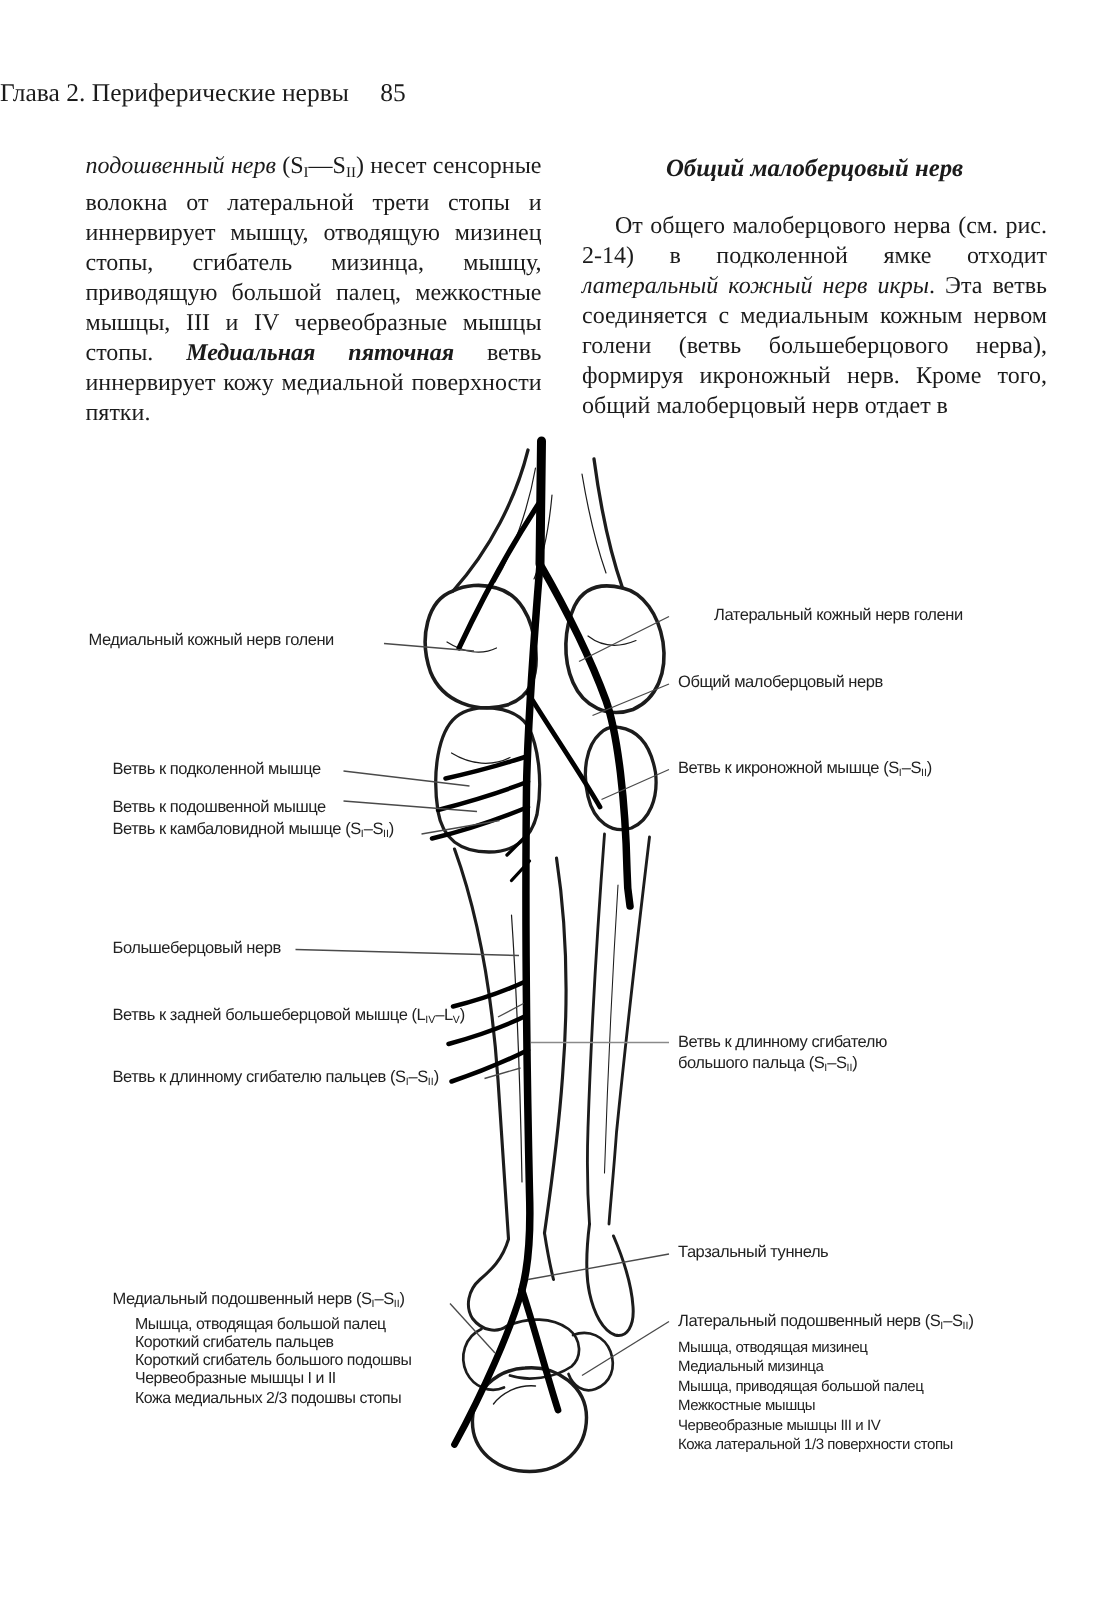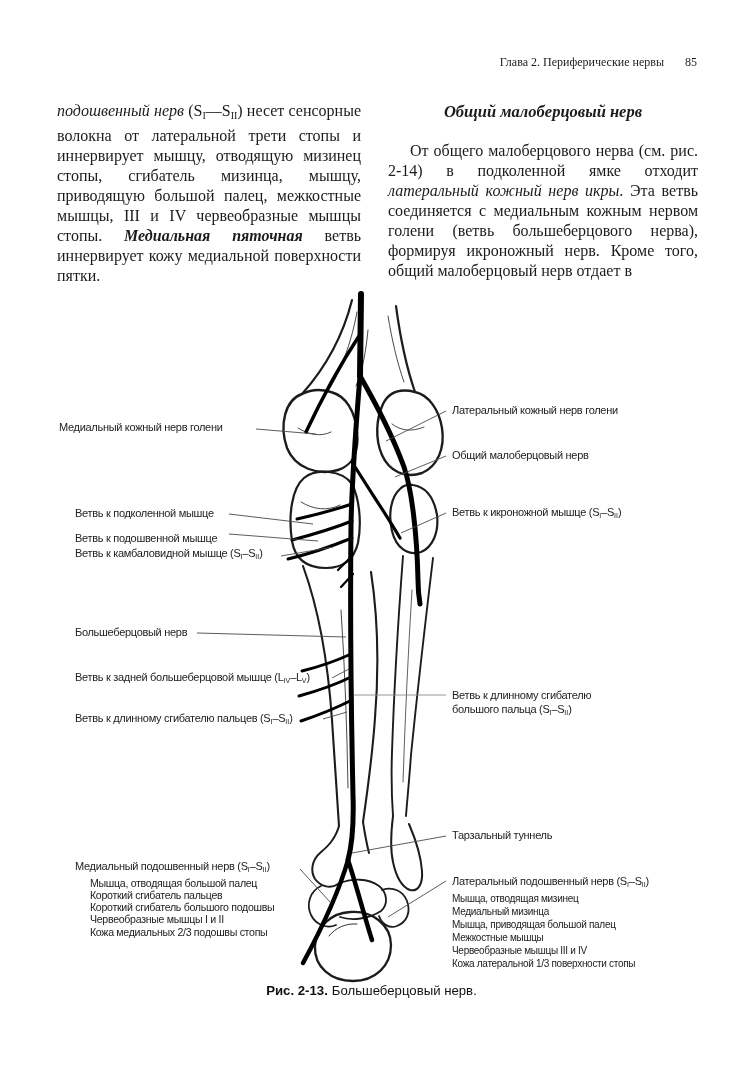--- a/index.html
+++ b/index.html
@@ -1,21 +1,21 @@
 <!DOCTYPE html>
 <html><head>
 <meta charset="utf-8">
 <style>
   html,body{margin:0;padding:0;background:#ffffff;}
   .page{position:relative;width:743px;height:1080px;background:#ffffff;
         font-family:"Liberation Serif",serif;color:#1b1b1b;overflow:hidden;}
 
   
-  .header{position:absolute;top:52px;left:0;right:46px;text-align:right;
-          font-size:12px;line-height:20px;}
+  .header{position:absolute;top:52px;left:0;right:46px;text-align:left;
+          font-size:17px;line-height:20px;}
   .header .chapter{margin-right:21px;}
 
   
   .col{position:absolute;top:101px;}
   .col-left{left:57px;width:304px;}
   .col-right{left:388px;width:310px;}
   .body-par{margin:0;font-size:16px;line-height:20px;text-align:justify;}
   .body-par sub{font-size:10px;vertical-align:-3px;}
   .indent{text-indent:22px;}
   .subhead{margin:1px 0 19px 0;font-size:16.5px;line-height:20px;text-align:center;
@@ -131,38 +131,35 @@
 
   <div class="lbl" style="left:75px;top:860px">
     <div>Медиальный подошвенный нерв (S<sub>I</sub>–S<sub>II</sub>)</div>
     <div class="sub-line">Мышца, отводящая большой палец</div>
     <div class="sub-line">Короткий сгибатель пальцев</div>
     <div class="sub-line">Короткий сгибатель большого подошвы</div>
     <div class="sub-line">Червеобразные мышцы I и II</div>
     <div class="sub-line">Кожа медиальных 2/3 подошвы стопы</div>
   </div>
 
-  <div class="lbl" style="left:452px;top:404px">Латеральный кожный нерв голени</div>
+  <div class="lbl" style="left:476px;top:404px">Латеральный кожный нерв голени</div>
   <div class="lbl" style="left:452px;top:449px">Общий малоберцовый нерв</div>
   <div class="lbl" style="left:452px;top:506px">Ветвь к икроножной мышце (S<sub>I</sub>–S<sub>II</sub>)</div>
 
   <div class="lbl" style="left:452px;top:688px">
     <div class="wrap-line">Ветвь к длинному сгибателю</div>
     <div class="wrap-line">большого пальца (S<sub>I</sub>–S<sub>II</sub>)</div>
   </div>
 
   <div class="lbl" style="left:452px;top:829px">Тарзальный туннель</div>
 
   <div class="lbl" style="left:452px;top:875px">
     <div>Латеральный подошвенный нерв (S<sub>I</sub>–S<sub>II</sub>)</div>
     <div class="sub-line-r">Мышца, отводящая мизинец</div>
     <div class="sub-line-r">Медиальный мизинца</div>
     <div class="sub-line-r">Мышца, приводящая большой палец</div>
     <div class="sub-line-r">Межкостные мышцы</div>
     <div class="sub-line-r">Червеобразные мышцы III и IV</div>
     <div class="sub-line-r">Кожа латеральной 1/3 поверхности стопы</div>
   </div>
 
-  <div class="caption">
-    <span class="fig-num">Рис. 2-13.</span><span>Большеберцовый нерв.</span>
-  </div>
 
 </div>
 
 </body></html>

